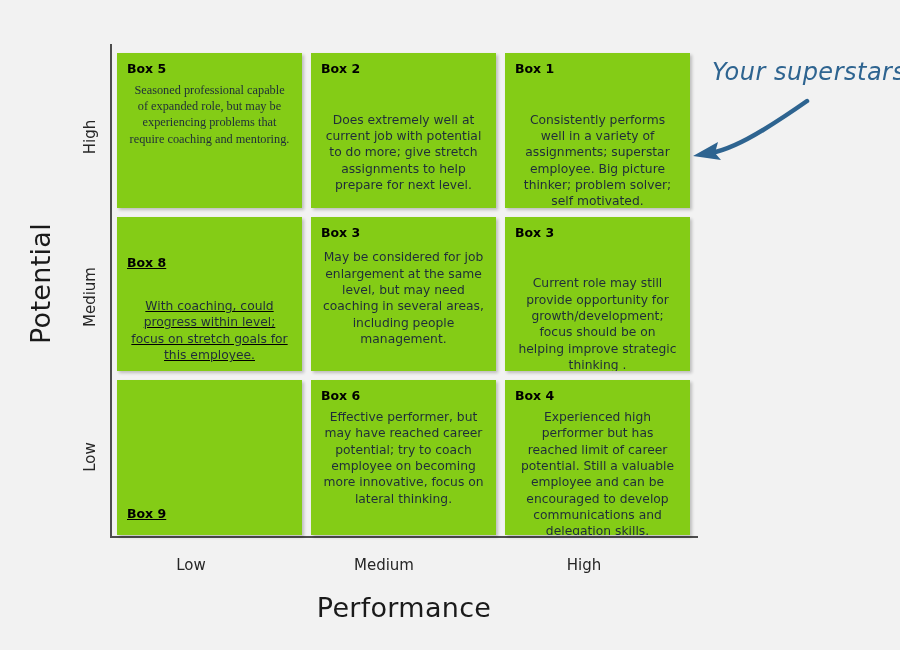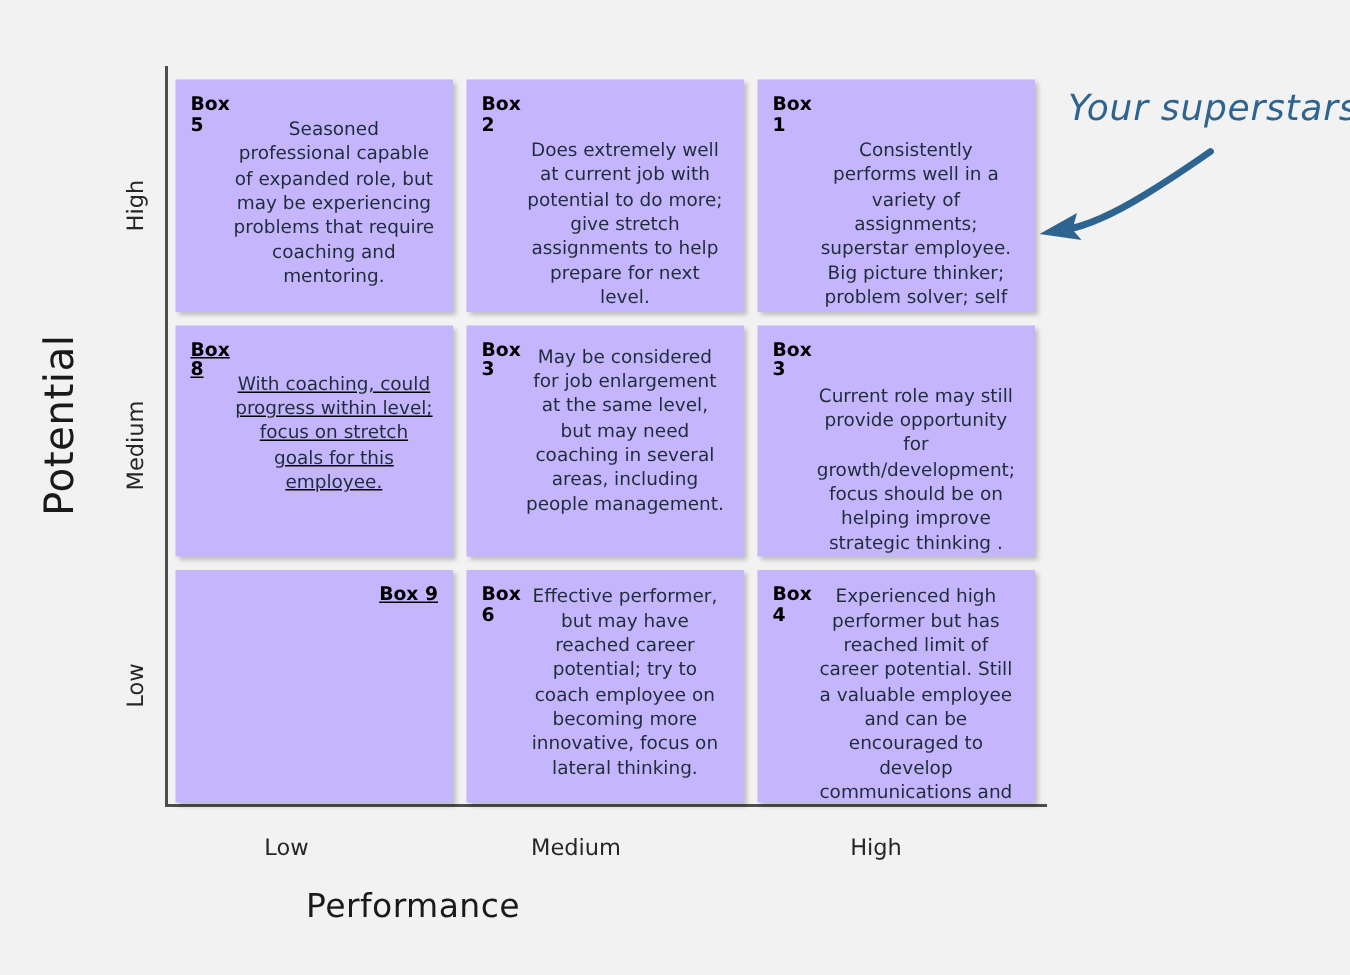--- a/index.html
+++ b/index.html
@@ -72,45 +72,45 @@
     top: 53px;
     width: 573px;
     height: 482px;
     display: grid;
     grid-template-columns: 1fr 1fr 1fr;
     grid-template-rows: 1fr 1fr 1fr;
     column-gap: 9px;
     row-gap: 9px;
   }
   .cell {
-    background: #c4b5fd;
+    background: #84cc16;
     box-shadow: 2px 2px 3px rgba(0,0,0,0.22);
     padding: 9px 10px 8px 10px;
     box-sizing: border-box;
     display: flex;
-    flex-direction: row;
+    flex-direction: column;
     overflow: hidden;
   }
   .cell-title {
     font-size: 12.5px;
     font-weight: bold;
     color: #000000;
     text-align: left;
     margin-bottom: 6px;
     line-height: 1.1;
   }
   .cell-body {
     font-size: 12.3px;
     color: #1f2d3a;
     text-align: center;
     line-height: 1.33;
     padding: 0 2px;
   }
   .v-center { justify-content: flex-start; }
-  .v-center .cell-body { margin-top: 16px; }
+  .v-center .cell-body { margin-top: 0; font-family: Liberation Serif, serif; }
   .v-mid    { justify-content: flex-end; text-decoration: underline; }
   .v-mid .cell-body { margin-top: 22px; }
   .v-mid2 .cell-body { margin-top: 30px; }
   .v-snug .cell-body { margin-top: 0px; }
   .v-near  .cell-body { margin-top: 4px; }
 
   
   .x-tick {
     position: absolute;
     top: 556px;
@@ -121,21 +121,22 @@
   }
   #x-tick-low    { left: 101px; }
   #x-tick-medium { left: 294px; }
   #x-tick-high   { left: 494px; }
 
   .x-axis-title {
     position: absolute;
     left: 204px;
     top: 592px;
     width: 400px;
-    font-size: 22px;
+    text-align: center;
+    font-size: 27px;
     color: #1a1a1a;
     letter-spacing: 0.3px;
   }
 
   
   #annotation-text {
     position: absolute;
     left: 712px;
     top: 58px;
     font-size: 24px;

